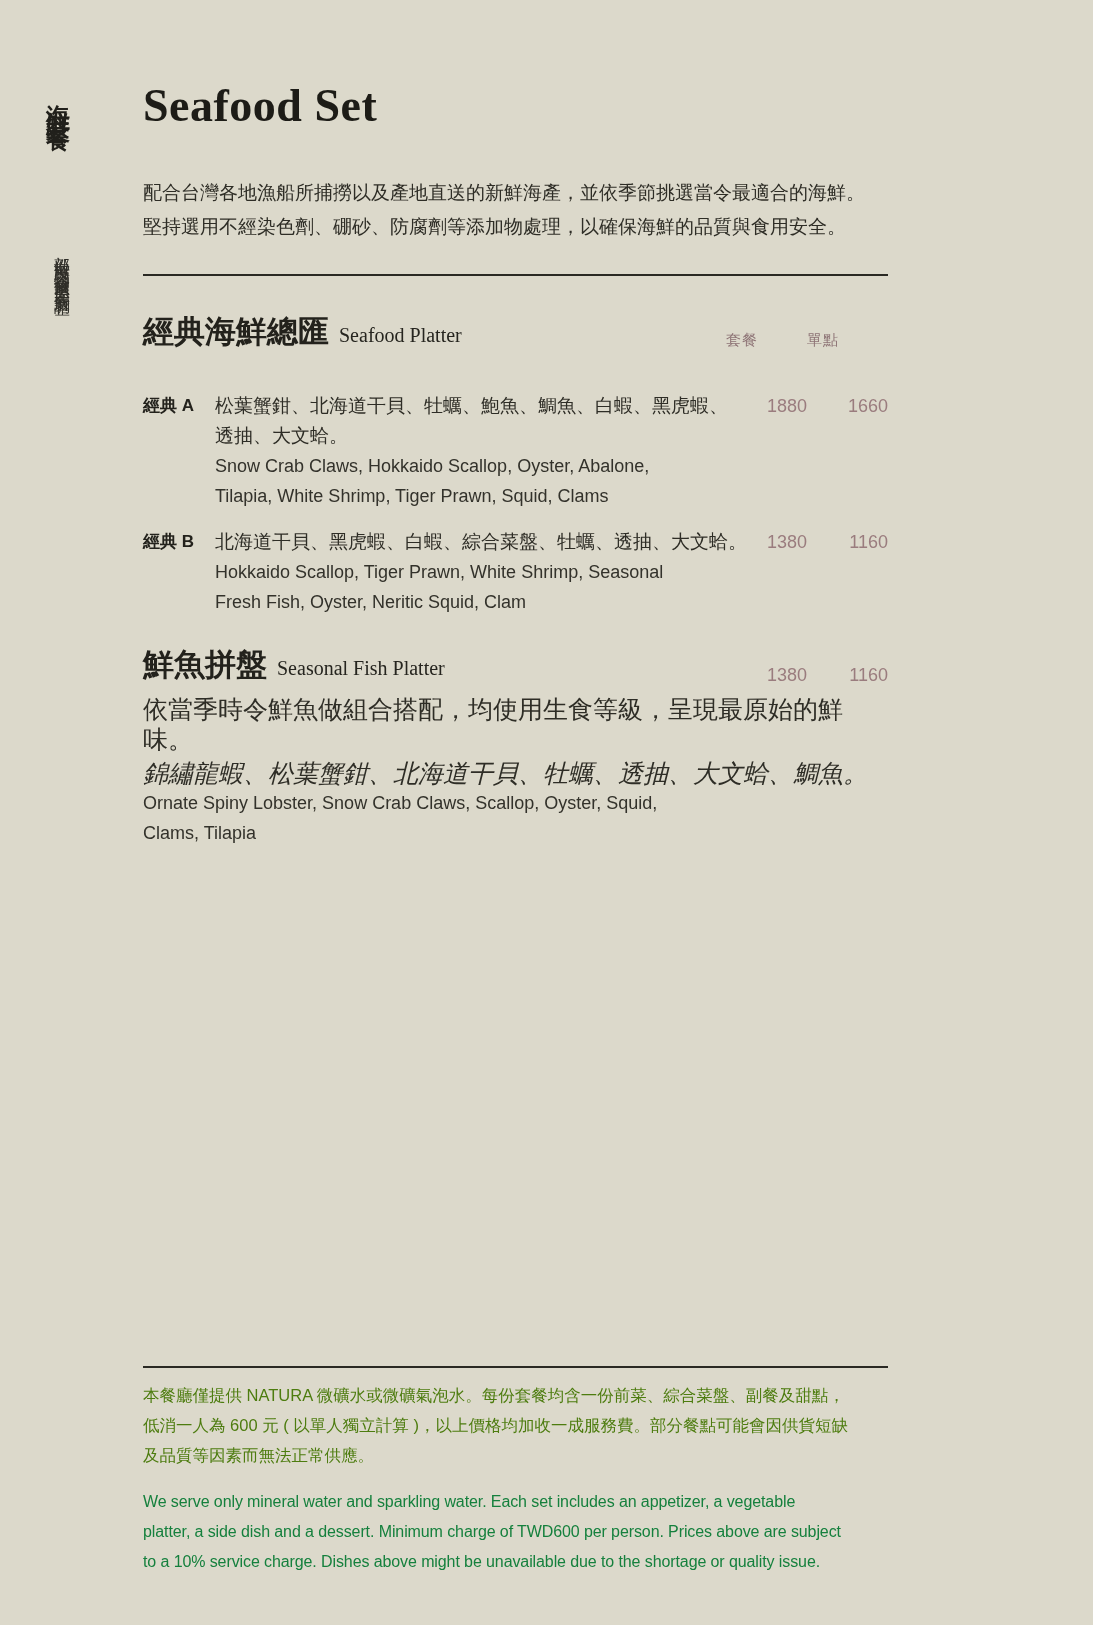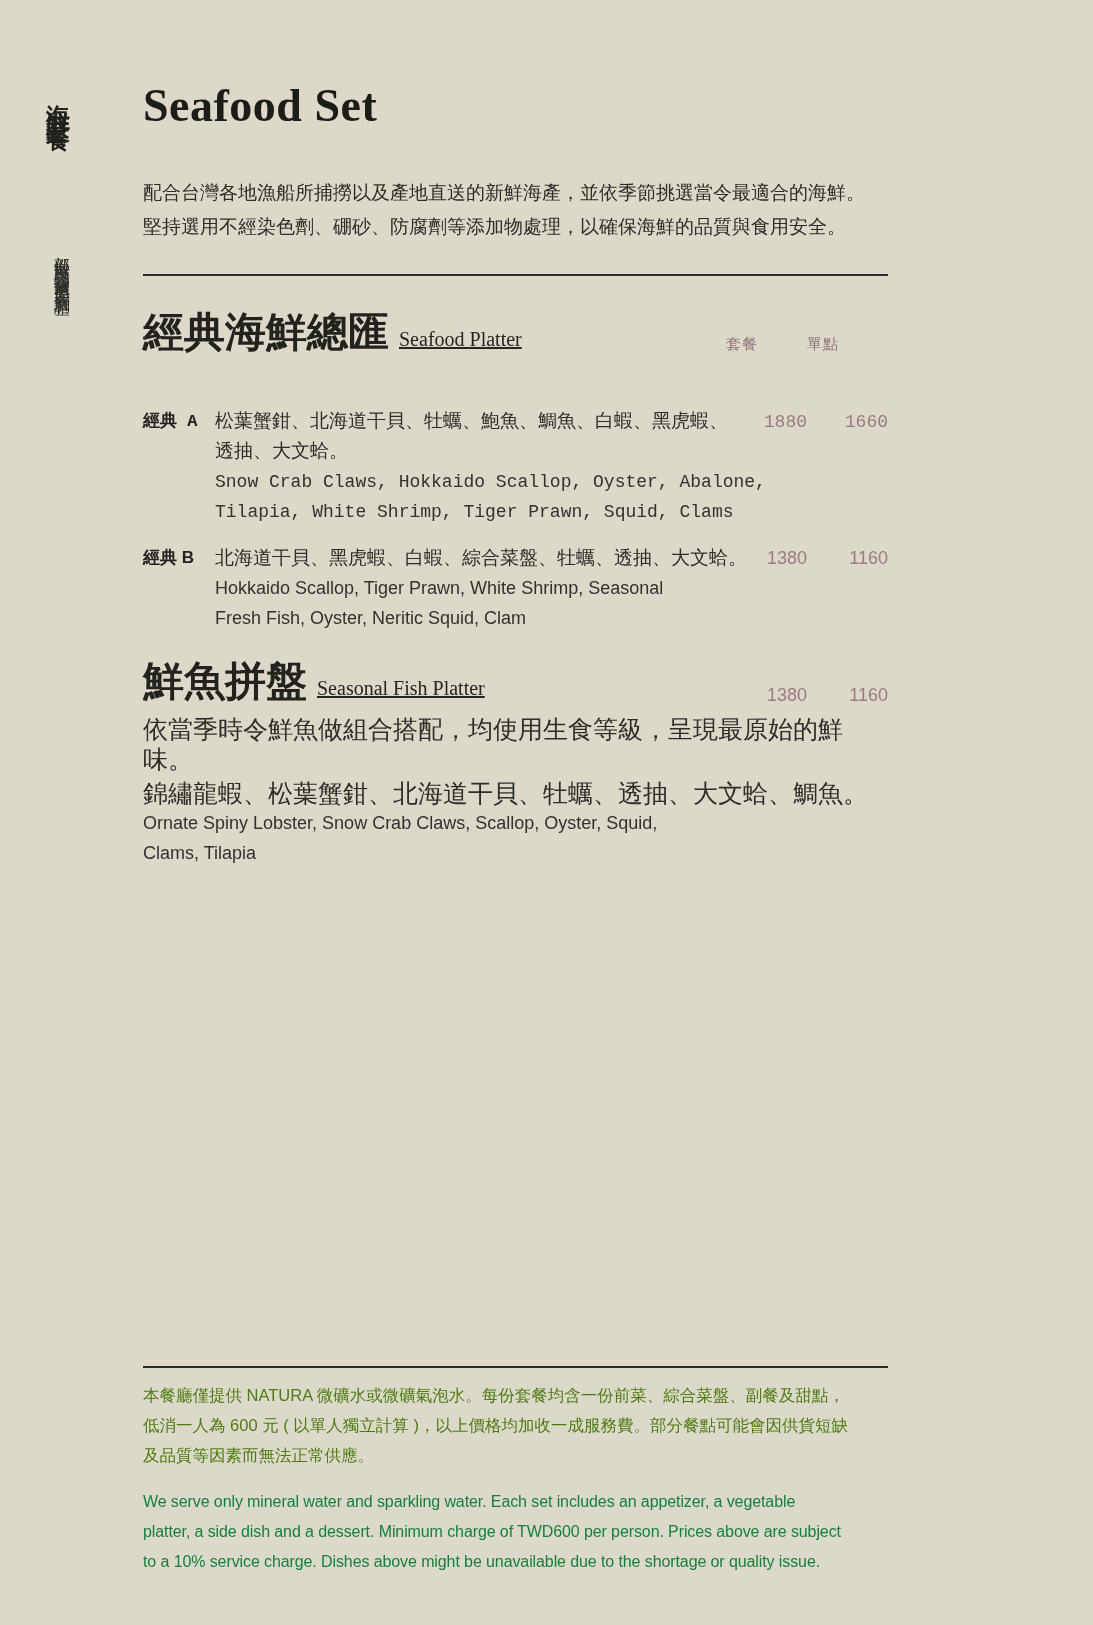--- a/index.html
+++ b/index.html
@@ -47,56 +47,56 @@
     border: none; border-top: 2px solid #2a2923;
     margin: 30px 0 0 0; width: 745px;
   }
 
   .section-header { position: relative; line-height: 44px; }
   .sh-1 { margin-top: 34px; }
   .sh-2 { margin-top: 26px; }
   .sh-3 { margin-top: 36px; }
   .sec-zh {
     font-family: "Liberation Serif", "DejaVu Serif", serif;
-    font-size: 41px; font-weight: 600; color: #23221c;
+    font-size: 31px; font-weight: 600; color: #23221c;
   }
   .sec-en {
     font-family: "Liberation Serif", "DejaVu Serif", serif;
-    font-size: 20px; font-weight: 500; color: #26251f; margin-left: 10px; text-decoration: underline;
+    font-size: 20px; font-weight: 500; color: #26251f; margin-left: 10px;
   }
 
   .price-cols {
     position: absolute; right: 0; bottom: 7px;
     display: flex; width: 162px; line-height: 20px;
   }
   .price-col {
     width: 81px; text-align: left;
     font-size: 15px; letter-spacing: 1px; color: #8d7375;
   }
   .price-val {
     width: 81px; text-align: right;
     font-size: 18px; color: #9a7c7e;
   }
   .hdr-prices { bottom: 9px; }
 
   .menu-item { position: relative; padding-left: 72px; }
-  .mi-a { margin-top: 44px; font-family: Liberation Mono, monospace; }
+  .mi-a { margin-top: 32px; }
   .mi-b { margin-top: 16px; }
   .item-label {
     position: absolute; left: 0; top: 0;
     font-size: 17px; font-weight: 700; line-height: 30px; color: #23221c;
   }
   .item-prices {
     position: absolute; right: 0; top: 0;
     display: flex; width: 162px; line-height: 30px;
   }
   .desc-zh { font-size: 19px; line-height: 30px; color: #2e2d26; white-space: pre-line; }
   .desc-en { font-size: 18px; line-height: 30px; color: #33322b; white-space: pre-line; }
   .sec-desc-zh { margin-top: 2px; font-size: 25px; line-height: 30px; color: #2e2d26; white-space: pre-line; }
-  .sec-desc-zh.lob { margin-top: 4px; }
+  .sec-desc-zh.lob { margin-top: 4px; font-style: italic; }
 
   
   .footer { position: absolute; left: 143px; top: 1366px; width: 772px; }
   .footer-rule { border: none; border-top: 2px solid #2a2923; margin: 0; width: 745px; }
   .footer-zh {
     margin-top: 12px;
     font-size: 16.5px; line-height: 30px;
     color: #4d7c0f; white-space: pre-line;
   }
   .footer-en {

